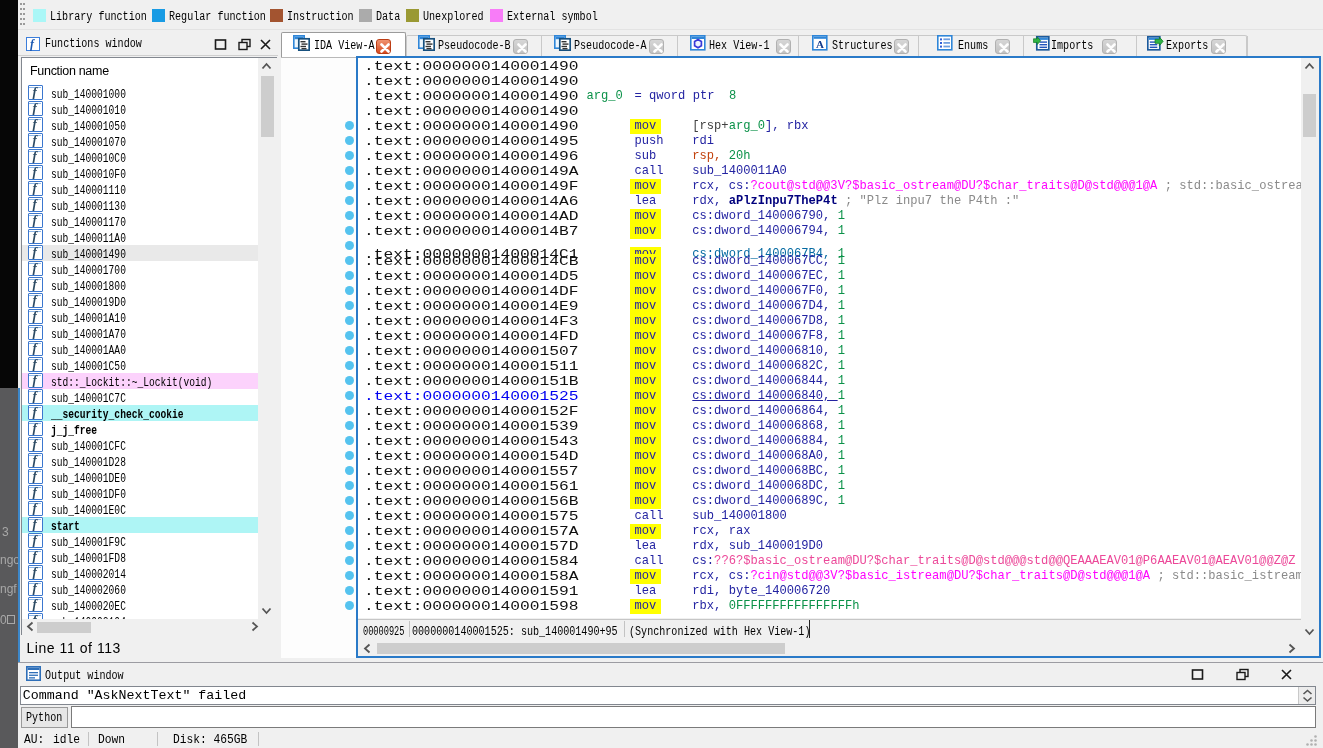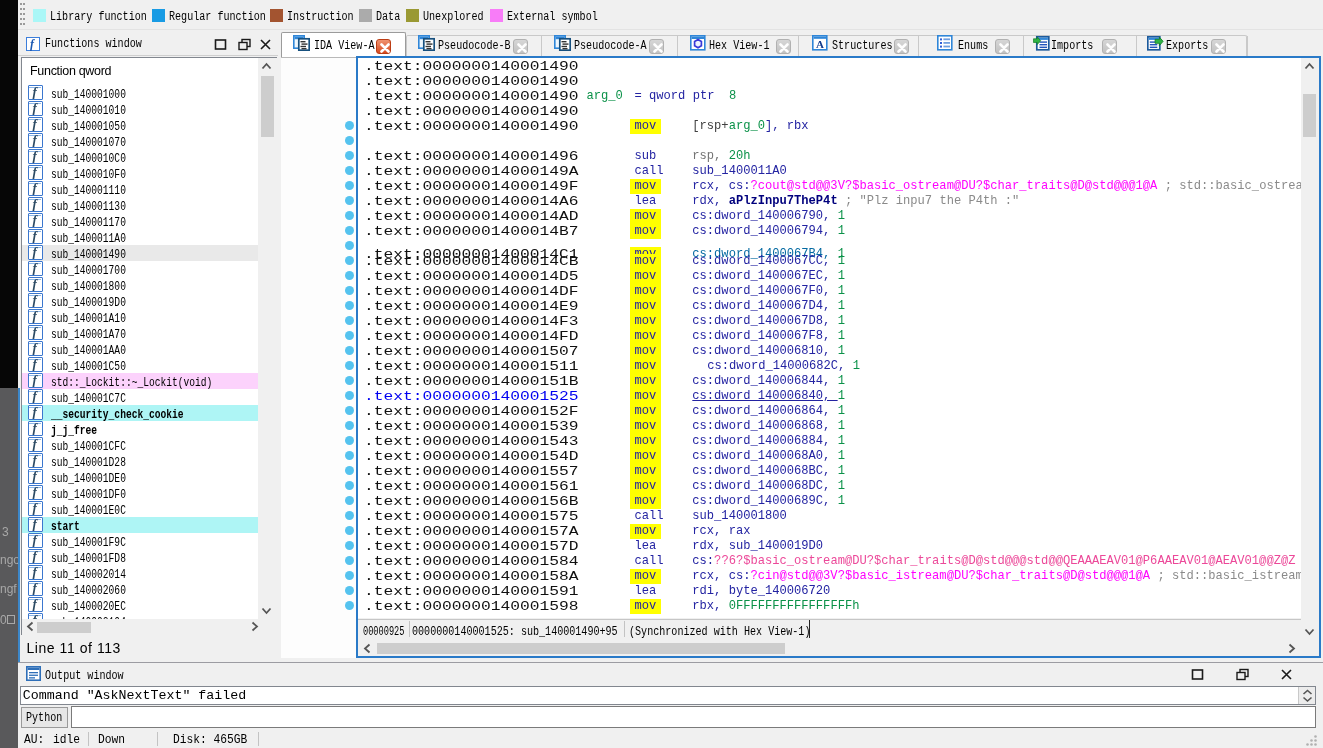--- a/index.html
+++ b/index.html
@@ -233,21 +233,21 @@
   </svg>
 <svg class="abs" style="left:238px;top:38px" width="13" height="13">
     <rect x="4" y="1.5" width="8" height="7" fill="none" stroke="#1a1a1a" stroke-width="1.4"></rect>
     <rect x="1" y="4.5" width="8" height="7" fill="#f0f0f0" stroke="#1a1a1a" stroke-width="1.4"></rect>
   </svg>
 <svg class="abs" style="left:259px;top:38px" width="13" height="13">
     <path d="M2 2 L11 11 M11 2 L2 11" stroke="#1a1a1a" stroke-width="1.6"></path>
   </svg>
 
 <div id="flist">
-<span class="sans" style="left:8px;top:6px;font-size:12.5px;letter-spacing:-0.3px">Function qword</span>
+<span class="sans" style="left:8px;top:6px;font-size:12.5px;letter-spacing:-0.3px">Function name</span>
 <div id="frows" style="top:0px">
 <div class="frow" style="top:27px;">
         <span class="fic">
           <b>f</b>
         </span>
         <span class="fnm" style="">sub_140001000</span>
       </div>
 <div class="frow" style="top:43px;">
         <span class="fic">
           <b>f</b>
@@ -525,24 +525,29 @@
 <span class="op" style="left:228.5px;color:#0a9148">arg_0</span>
 </div>
 <div class="dl" style="top:45px">
 <span class="adr" style="color:#101010">.text:0000000140001490</span>
 </div>
 <div class="dl" style="top:60px">
 <span class="adr" style="color:#101010">.text:0000000140001490</span>
 <span class="mn hl" style="left:272.0px;padding:0 4.5px">mov</span>
 <span class="op" style="left:334.3px"><i style="color:#404040;">[rsp+</i><i style="color:#0a9148;">arg_0</i><i style="color:#2323a2;">], rbx</i></span>
 </div>
+<div class="dl" style="top:75px">
+<span class="adr" style="color:#101010">.text:0000000140001495</span>
+<span class="mn" style="left:276.5px">push</span>
+<span class="op" style="left:334.3px"><i style="color:#2323a2;">rdi</i></span>
+</div>
 <div class="dl" style="top:90px">
 <span class="adr" style="color:#101010">.text:0000000140001496</span>
 <span class="mn" style="left:276.5px">sub</span>
-<span class="op" style="left:334.3px"><i style="color:#737373;">rsp, </i><i style="color:#0a9148;">20h</i></span>
+<span class="op" style="left:334.3px"><i style="color:#c2410c;">rsp, </i><i style="color:#0a9148;">20h</i></span>
 </div>
 <div class="dl" style="top:105px">
 <span class="adr" style="color:#101010">.text:000000014000149A</span>
 <span class="mn" style="left:276.5px">call</span>
 <span class="op" style="left:334.3px"><i style="color:#2323a2;">sub_1400011A0</i></span>
 </div>
 <div class="dl" style="top:120px">
 <span class="adr" style="color:#101010">.text:000000014000149F</span>
 <span class="mn hl" style="left:272.0px;padding:0 4.5px">mov</span>
 <span class="op" style="left:334.3px"><i style="color:#2323a2;">rcx, cs:</i><i style="color:#ff00ff;">?cout@std@@3V?$basic_ostream@DU?$char_traits@D@std@@@1@A</i><i style="color:#8a8a8a;"> ; std::basic_ostream&lt;ch</i></span>
@@ -598,21 +603,21 @@
 <span class="op" style="left:334.3px"><i style="color:#2323a2;">cs:dword_1400067F8, </i><i style="color:#0a9148;">1</i></span>
 </div>
 <div class="dl" style="top:285px">
 <span class="adr" style="color:#101010">.text:0000000140001507</span>
 <span class="mn hl" style="left:272.0px;padding:0 4.5px">mov</span>
 <span class="op" style="left:334.3px"><i style="color:#2323a2;">cs:dword_140006810, </i><i style="color:#0a9148;">1</i></span>
 </div>
 <div class="dl" style="top:300px">
 <span class="adr" style="color:#101010">.text:0000000140001511</span>
 <span class="mn hl" style="left:272.0px;padding:0 4.5px">mov</span>
-<span class="op" style="left:334.3px"><i style="color:#2323a2;margin-left:15px;">cs:dword_14000682C, </i><i style="color:#0a9148;">1</i></span>
+<span class="op" style="left:334.3px"><i style="color:#2323a2;">cs:dword_14000682C, </i><i style="color:#0a9148;">1</i></span>
 </div>
 <div class="dl" style="top:315px">
 <span class="adr" style="color:#101010">.text:000000014000151B</span>
 <span class="mn hl" style="left:272.0px;padding:0 4.5px">mov</span>
 <span class="op" style="left:334.3px"><i style="color:#2323a2;">cs:dword_140006844, </i><i style="color:#0a9148;">1</i></span>
 </div>
 <div class="dl" style="top:330px">
 <span class="adr" style="color:#0000f0">.text:0000000140001525</span>
 <span class="mn hl" style="left:272.0px;padding:0 4.5px">mov</span>
 <span class="op" style="left:334.3px"><i style="color:#2323a2;text-decoration:underline;">cs:dword_140006840, </i><i style="color:#0a9148;">1</i></span>

